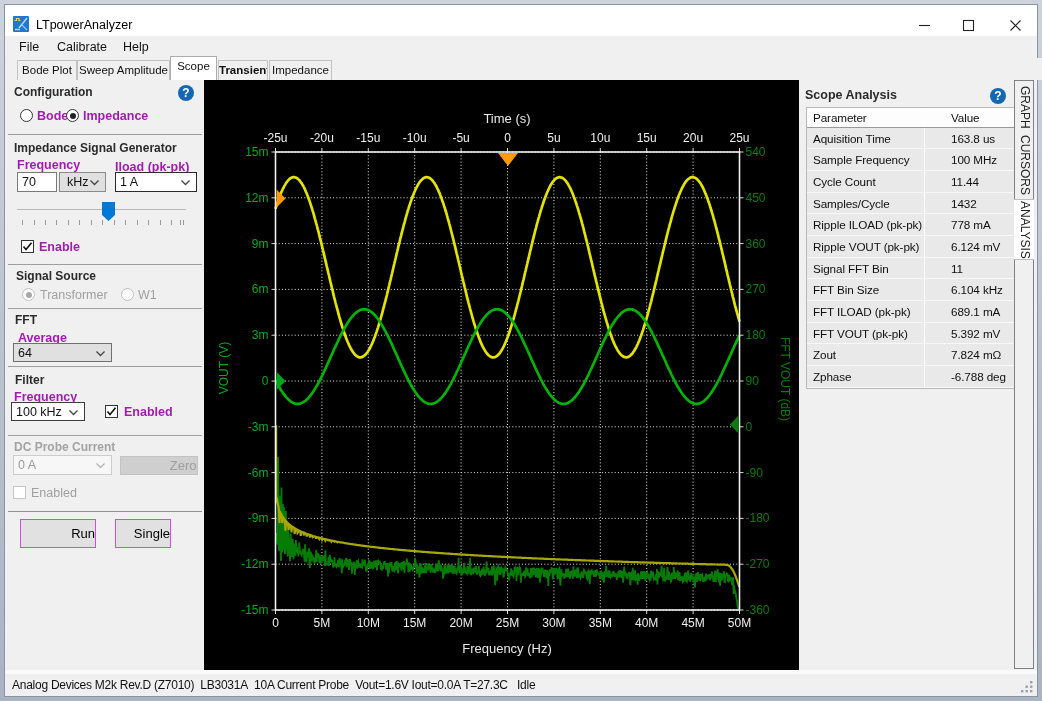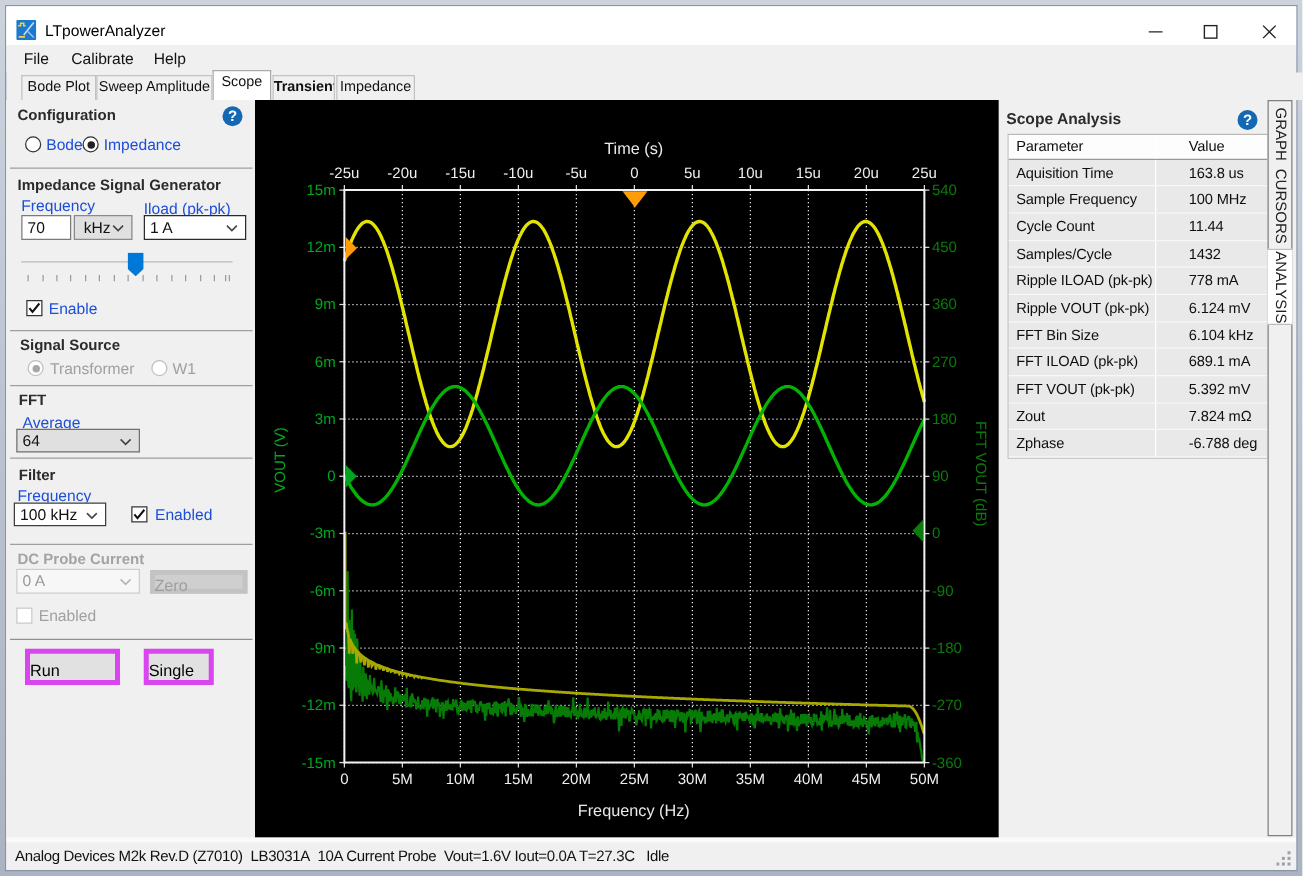--- a/index.html
+++ b/index.html
@@ -12,35 +12,35 @@
 #menubar { position:absolute; left:5px; top:36px; width:1032px; height:22px; background:#f0f0f0; font-size:12.5px; color:#111; }
 .menuitem { position:absolute; top:4px; }
 #tabrow { position:absolute; left:19px; top:58px; width:1032px; height:22px; background:#f0f0f0; }
 .tab { position:absolute; top:2px; height:20px; background:#f0f0f0; border:1px solid #c2c2c2; border-bottom:none; font-size:11.5px; color:#111; text-align:center; line-height:19px; white-space:nowrap; overflow:hidden; }
 .tabsel { top:-2px; height:24px; background:#fff; border:1px solid #ababab; border-bottom:none; z-index:3; }
 #content { position:absolute; left:5px; top:80px; width:1032px; height:590px; background:#f0f0f0; }
 #plotwrap { position:absolute; left:204px; top:80px; width:595px; height:590px; background:#000; }
 #leftpanel { position:absolute; left:5px; top:80px; width:199px; height:590px; background:#f0f0f0; }
 .sep { position:absolute; left:3px; width:194px; height:1px; background:#9f9f9f; }
 .hdr { position:absolute; font-size:12px; font-weight:bold; color:#2b2b2b; }
-.lbl { position:absolute; font-size:12.5px; color:#1d4ed8; }
+.lbl { position:absolute; font-size:12.5px; color:#a21caf;font-weight:bold; }
 .glbl { position:absolute; font-size:12.5px; color:#a0a0a0; }
 .helpicon { position:absolute; width:16px; height:16px; border-radius:50%; background:#1467b3; color:#fff; font-size:12px; font-weight:bold; text-align:center; line-height:16px; }
 .radio { position:absolute; width:13px; height:13px; border-radius:50%; background:#fff; border:1px solid #333; }
 .radio .dot { position:absolute; left:2.5px; top:2.5px; width:6px; height:6px; border-radius:50%; background:#222; }
 .radio.dis { border-color:#bfbfbf; }
 .radio.dis .dot { background:#a8a8a8; }
 .checkbox { position:absolute; width:13px; height:13px; background:#fff; border:1px solid #333; }
 .checkbox.dis { border-color:#c6c6c6; }
 .combo { position:absolute; background:#fff; border:1px solid #707070; font-size:12.5px; color:#111; }
 .combo .ctext { position:absolute; left:4px; top:2px; }
 .combo.gray { background:#e0e0e0; border-color:#8a8a8a; }
 .combo.dis { background:#f7f7f7; border-color:#cccccc; color:#9a9a9a; }
 .chev { position:absolute; right:6px; top:7px; width:9px; height:6px; }
-.btn { position:absolute; background:#e1e1e1; border:4px solid #d946ef; font-size:13px; color:#000; text-align:left; }
+.btn { position:absolute; background:#e1e1e1; border:1px solid #d946ef; font-size:13px; color:#000; text-align:right; }
 .btn.dis { background:#cfcfcf; border-color:#c3c3c3; color:#9e9e9e; }
 #rightpanel { position:absolute; left:799px; top:80px; width:215px; height:590px; background:#f0f0f0; }
 #vtabs { position:absolute; left:1014px; top:80px; width:20px; height:589px; background:#f0f0f0; border:1px solid #808080; }
 .vtab { position:absolute; font-size:12px; color:#222; white-space:nowrap; transform-origin:0 0; transform:rotate(90deg); }
 #statusbar { position:absolute; left:5px; top:674px; width:1032px; height:22px; background:#f0f0f0; font-size:12px; color:#111; white-space:nowrap; letter-spacing:-0.26px; }
 #tblwrap { position:absolute; left:7px; top:26.5px; width:208.7px; background:#fff; border:1px solid #b9b9b9; }
 .throw { display:flex; height:20px; background:#fdfdfd; border-bottom:1px solid #999; }
 .trow { display:flex; height:21.7px; background:#e9e9e9; border-bottom:1px solid #f8f8f8; }
 .tc1 { width:118px; padding-left:6px; border-right:1px solid #fff; font-size:11.7px; letter-spacing:-0.1px; color:#0f0f0f; line-height:21px; white-space:nowrap; overflow:hidden; }
 .tc2 { flex:1; padding-left:6px; font-size:11.7px; letter-spacing:-0.1px; color:#0f0f0f; line-height:21px; white-space:nowrap; overflow:hidden;margin-left:20px; }
@@ -340,20 +340,24 @@
         </div>
 <div class="trow">
           <div class="tc1">Ripple ILOAD (pk-pk)</div>
           <div class="tc2">778 mA</div>
         </div>
 <div class="trow">
           <div class="tc1">Ripple VOUT (pk-pk)</div>
           <div class="tc2">6.124 mV</div>
         </div>
 <div class="trow">
+          <div class="tc1">Signal FFT Bin</div>
+          <div class="tc2">11</div>
+        </div>
+<div class="trow">
           <div class="tc1">FFT Bin Size</div>
           <div class="tc2">6.104 kHz</div>
         </div>
 <div class="trow">
           <div class="tc1">FFT ILOAD (pk-pk)</div>
           <div class="tc2">689.1 mA</div>
         </div>
 <div class="trow">
           <div class="tc1">FFT VOUT (pk-pk)</div>
           <div class="tc2">5.392 mV</div>

